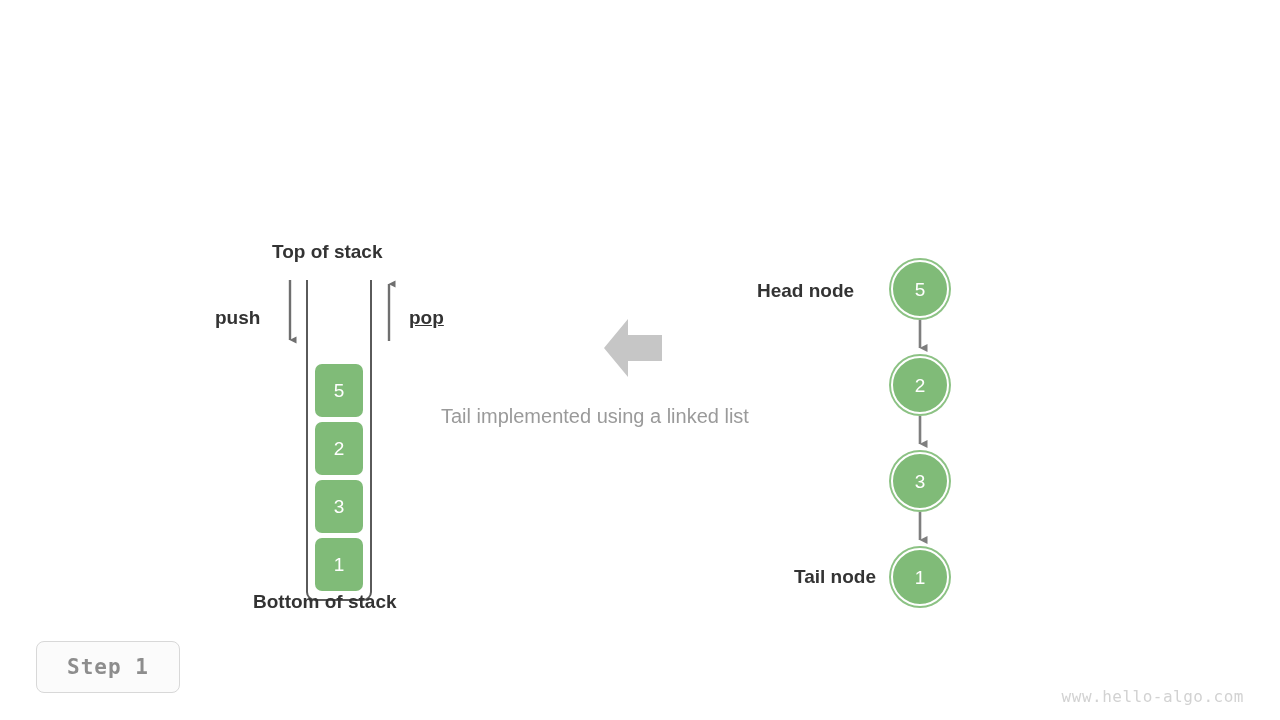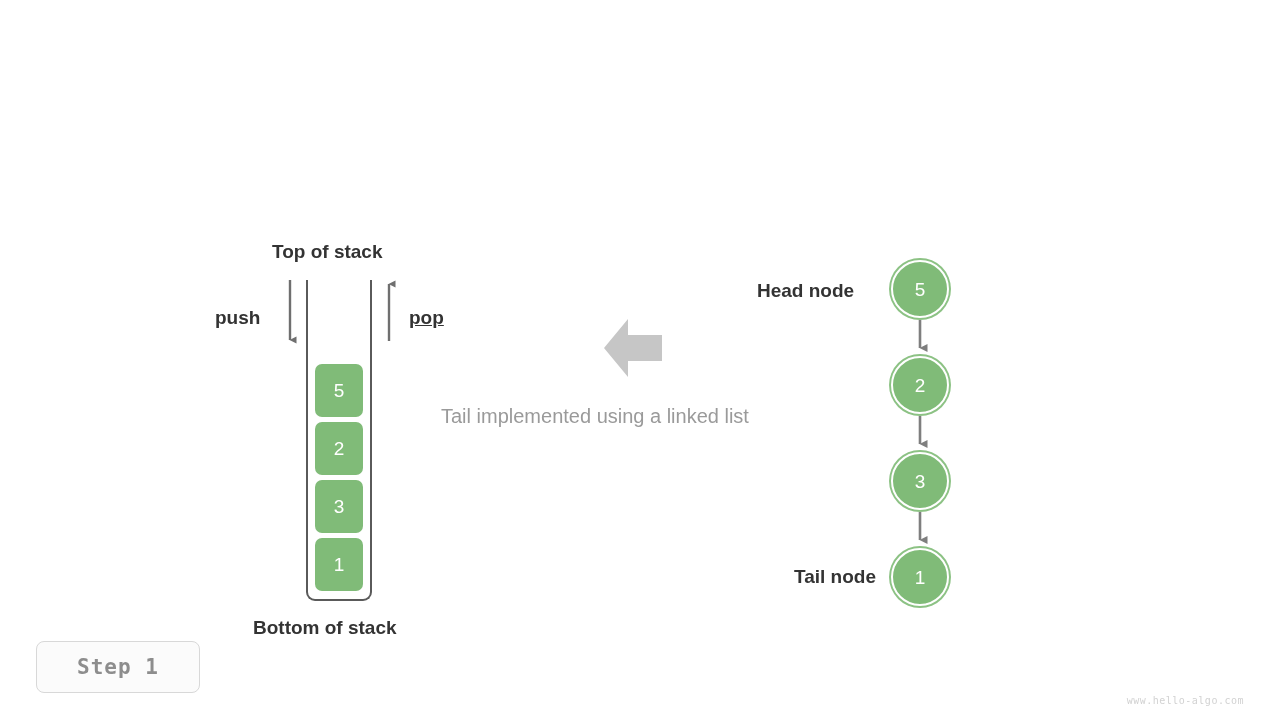--- a/index.html
+++ b/index.html
@@ -42,21 +42,21 @@
   
   #stack-figure {
     position: absolute;
     left: 0;
     top: 0;
     width: 520px;
     height: 720px;
   }
 
   #stack-top-label { left: 272px; top: 241px; text-align: center; }
-  #stack-bottom-label { left: 253px; top: 617px; }
+  #stack-bottom-label { left: 253px; top: 591px; }
 
   
   .stack-vessel {
     position: absolute;
     left: 306px;
     top: 280px;
     width: 66px;
     height: 321px;
     box-sizing: border-box;
     border-left: 2px solid #5a5a5a;
@@ -134,21 +134,21 @@
     line-height: 1;
   }
   #node-head-label { left: 757px; top: 280px; }
   #node-tail-label { left: 766px; top: 566px; margin-left: 28px; }
 
   
   #step-badge {
     position: absolute;
     left: 36px;
     top: 641px;
-    width: 164px;
+    width: 144px;
     height: 52px;
     box-sizing: border-box;
     border: 1px solid #d8d8d8;
     border-radius: 8px;
     background: #fbfbfb;
     display: flex;
     align-items: center;
     justify-content: center;
     font-family: "DejaVu Sans Mono", "Liberation Mono", monospace;
     font-weight: bold;
@@ -156,21 +156,21 @@
     letter-spacing: 1px;
     color: #8d8d8d;
   }
 
   
   #watermark {
     position: absolute;
     right: 36px;
     bottom: 14px;
     font-family: "DejaVu Sans Mono", "Liberation Mono", monospace;
-    font-size: 10px;
+    font-size: 16px;
     color: #d2d2d2;
     letter-spacing: 0.5px;
     white-space: nowrap;
   }
 </style>
 </head>
 <body>
 
 <div class="canvas">
 

